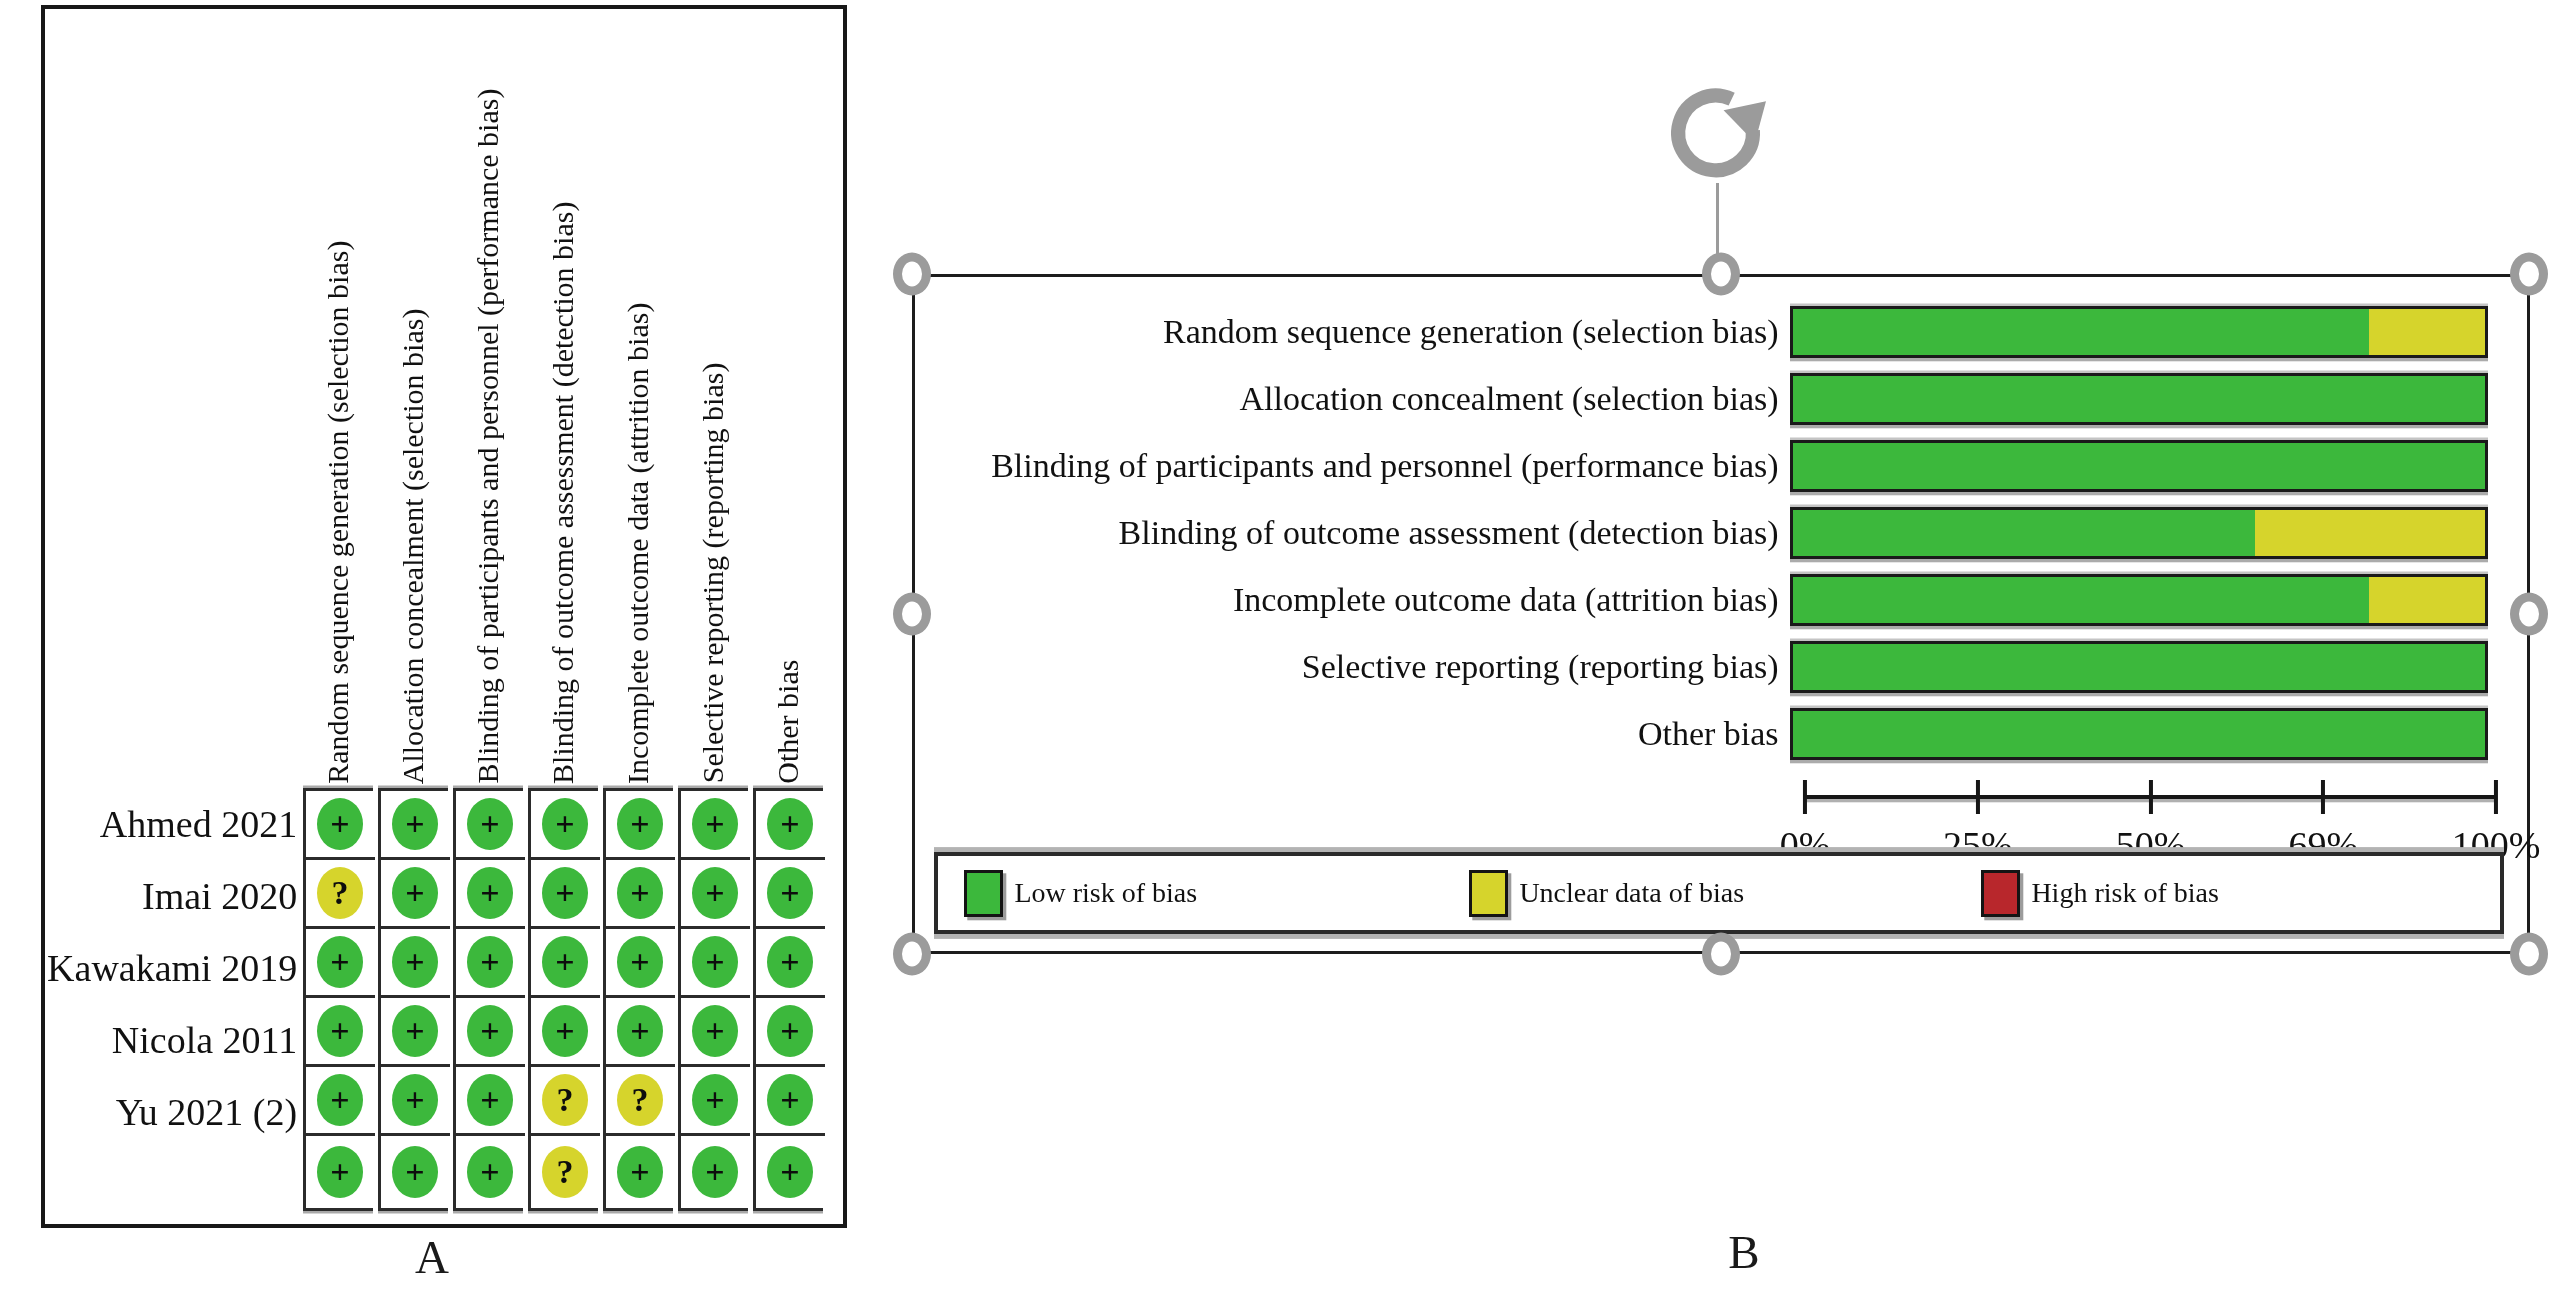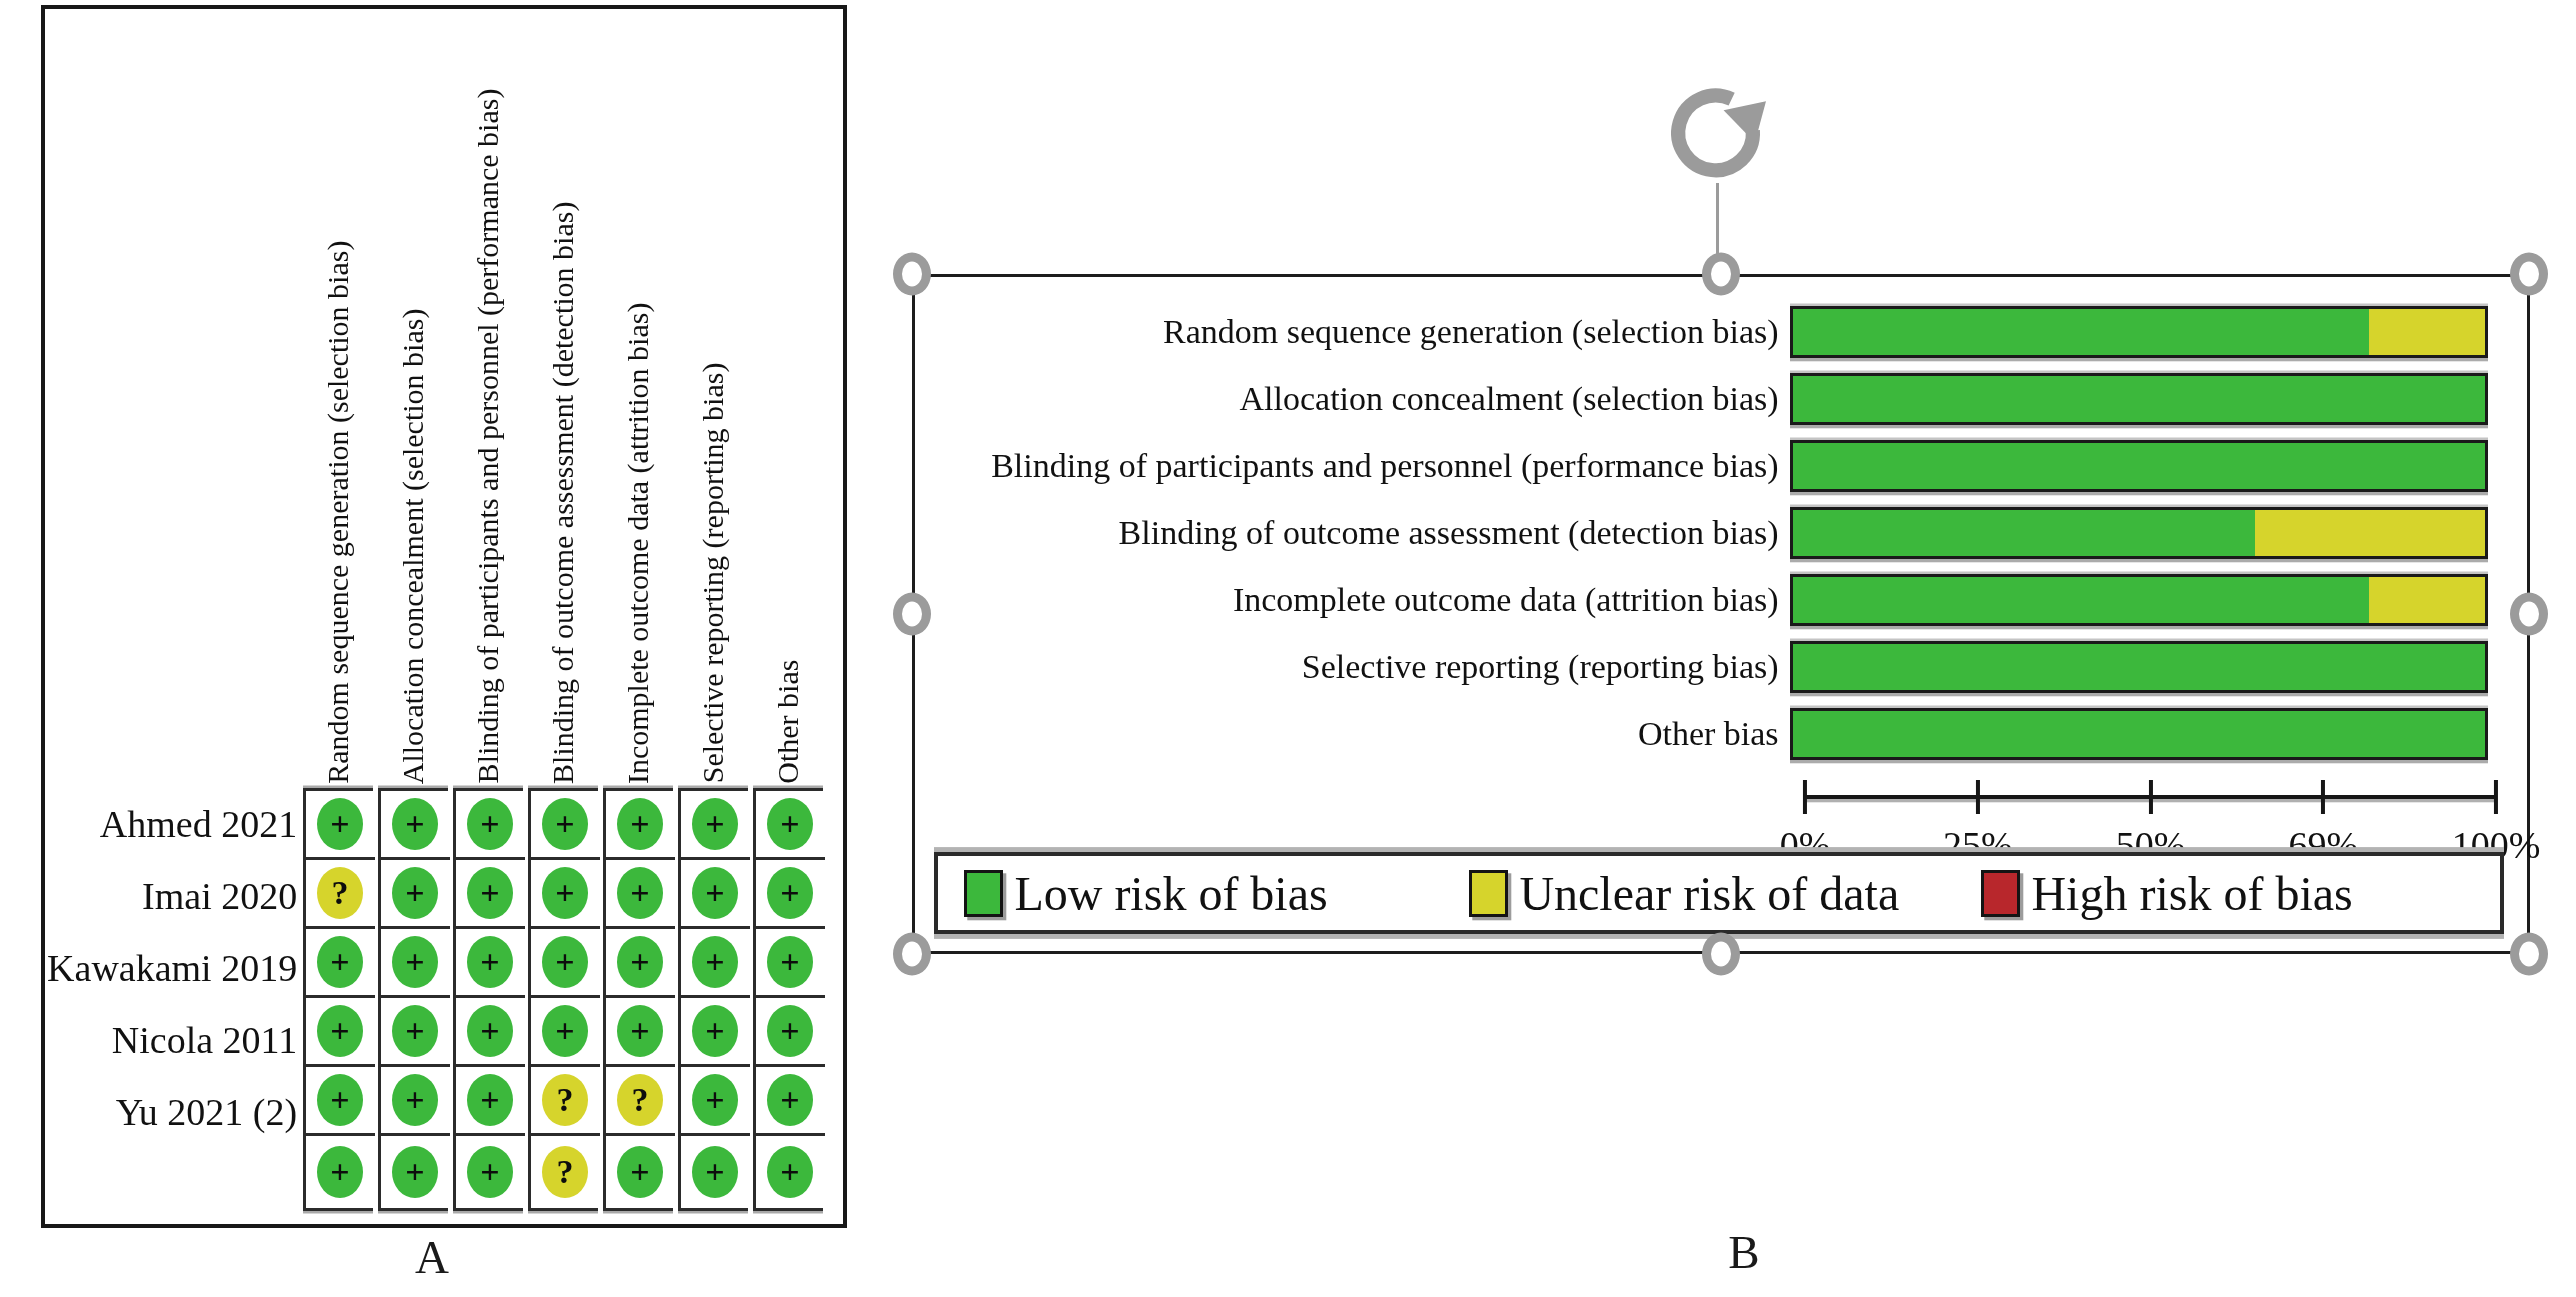--- a/index.html
+++ b/index.html
@@ -47,21 +47,21 @@
   .axis-line { position:absolute; left:0; top:14.7px; width:100%; height:4.1px; background:#161616;
                box-shadow:0 3.3px 0 #b0b0b0; }
   .tick { position:absolute; top:0; width:4.1px; height:34px; background:#161616; transform:translateX(-50%); }
   .tick-label { position:absolute; top:43px; transform:translateX(-50%); font-size:38px; white-space:nowrap; }
 
   .legend-box { position:absolute; left:934px; top:852px; width:1570px; height:82px;
                 border:4.1px solid #2a2a2a; background:#fff;
                 box-shadow:0 4.9px 0 #b3b3b3, 0 -4.9px 0 #b3b3b3; }
   .legend-entry { position:absolute; top:0; height:100%; display:flex; align-items:center; }
   .swatch { width:39px; height:47px; border:3.3px solid #141414; box-shadow:3.3px 3.3px 0 #9c9c9c; }
-  .legend-label { margin-left:11.4px; font-size:48px; white-space:nowrap; }
+  .legend-label { margin-left:11.4px; font-size:28px; white-space:nowrap; }
 </style>
 </head>
 <body>
 
 <div id="root">
 
   <div class="panelA-box">
 
     <div class="pa-headers">
       <div class="pa-colhead">Random sequence generation (selection bias)</div>
@@ -322,21 +322,21 @@
     <div class="tick-label" style="left:100%;">100%</div>
   </div>
 
   <div class="legend-box">
     <div class="legend-entry" style="left:26px;">
       <div class="swatch" style="background: rgb(60, 184, 60);"></div>
       <div class="legend-label">Low risk of bias</div>
     </div>
     <div class="legend-entry" style="left:531px;">
       <div class="swatch" style="background: rgb(214, 212, 44);"></div>
-      <div class="legend-label">Unclear risk of data</div>
+      <div class="legend-label">Unclear data of bias</div>
     </div>
     <div class="legend-entry" style="left:1043px;">
       <div class="swatch" style="background: rgb(184, 39, 44);"></div>
       <div class="legend-label">High risk of bias</div>
     </div>
   </div>
 
   <div class="handle" style="left:912px; top:274px;"></div>
   <div class="handle" style="left:1721px; top:274px;"></div>
   <div class="handle" style="left:2529px; top:274px;"></div>

